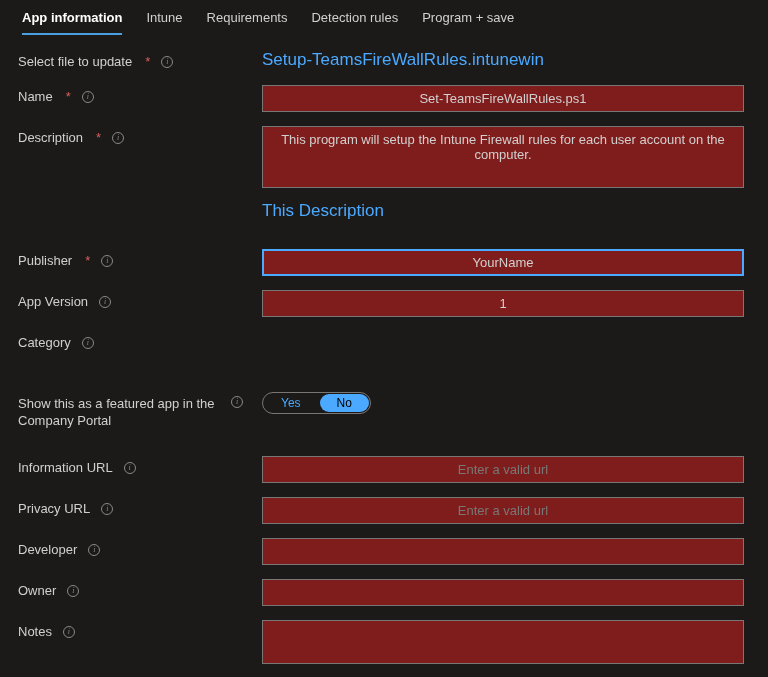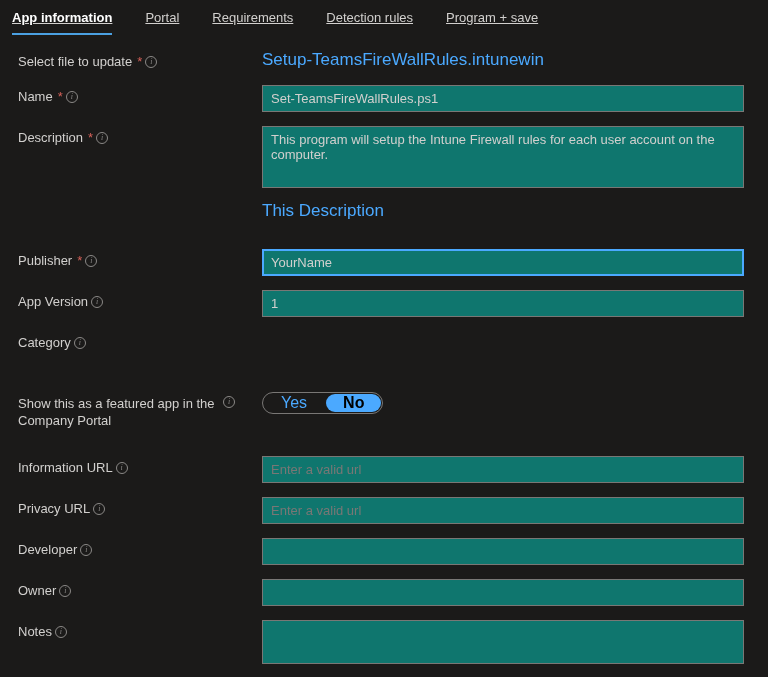--- a/index.html
+++ b/index.html
@@ -7,24 +7,23 @@
       background: #1b1a19;
       color: #d2d0ce;
       font-family: "Segoe UI", sans-serif;
       font-size: 13px;
       width: 768px;
       height: 677px;
       overflow: hidden;
     }
     .tabs {
       display: flex;
-      gap: 33px;
-      padding: 10px 18px 0 12px;
+      gap: 24px;
+      padding: 10px 18px 0 22px;
       border-bottom: 1px solid transparent;
-      text-decoration: underline;
     }
     .tab {
       color: #d2d0ce;
       padding-bottom: 8px;
       cursor: pointer;
       font-size: 13px;
     }
     .tab.active {
       color: #ffffff;
       border-bottom: 2px solid #4ba0e1;
@@ -36,21 +35,21 @@
     .row {
       display: flex;
       align-items: flex-start;
       margin-bottom: 14px;
     }
     .label-col {
       width: 244px;
       flex-shrink: 0;
       display: flex;
       align-items: center;
-      gap: 3px;
+      gap: 11px;
       padding-top: 4px;
       line-height: 1.3;
     }
     .label-col.wrap { flex-wrap: wrap; align-items: flex-start; }
     .label-text { color: #d2d0ce; }
     .req { color: #d46058; margin-left: 2px; }
     .info-icon {
       width: 12px; height: 12px;
       border: 1px solid #8a8886;
       border-radius: 50%;
@@ -58,27 +57,28 @@
       align-items: center; justify-content: center;
       font-size: 8px; color: #8a8886;
       font-style: italic;
       font-family: Georgia, serif;
       line-height: 1;
     }
     .field-col { flex: 1; max-width: 482px; }
     .link { color: #4ba9ff; cursor: pointer; font-size: 17px; }
     input.text-input, textarea.text-input, .select-box {
       width: 100%;
-      background: #0f766e;
+      background: #7f1d1d;
       border: 1px solid #797775;
       color: #d2d0ce;
       font-family: inherit;
       font-size: 13px;
       padding: 5px 8px;
       outline: none;
+      text-align: center;
     }
     textarea.text-input { height: 62px; resize: none; }
     input.text-input.focused, .focused {
       border: 1px solid #4ba9ff;
       box-shadow: 0 0 0 1px #4ba9ff inset;
       padding-left: 8px;
     }
     input.text-input::placeholder, textarea.text-input::placeholder {
       color: #797775;
     }
@@ -93,43 +93,42 @@
     .toggle {
       display: inline-flex;
       border: 1px solid #797775;
       border-radius: 14px;
       overflow: hidden;
       height: 22px;
     }
     .toggle-opt {
       padding: 2px 18px;
       display: flex; align-items: center; justify-content: center;
-      font-size: 16px;
+      font-size: 12px;
       cursor: pointer;
       color: #4ba9ff;
     }
     .toggle-opt.selected {
       background: #4ba9ff;
       color: #000;
       border-radius: 12px;
       margin: 1px;
       padding: 1px 17px;
-      font-weight: bold;
     }
     .featured-label {
       display: block;
       max-width: 200px;
     }
   </style>
 </head>
 <body>
 
 <div class="tabs">
   <div class="tab active">App information</div>
-  <div class="tab">Portal</div>
+  <div class="tab">Intune</div>
   <div class="tab">Requirements</div>
   <div class="tab">Detection rules</div>
   <div class="tab">Program + save</div>
 </div>
 
 <div class="form-area">
 
   <div class="row">
     <div class="label-col">
       <span class="label-text">Select file to update</span>

